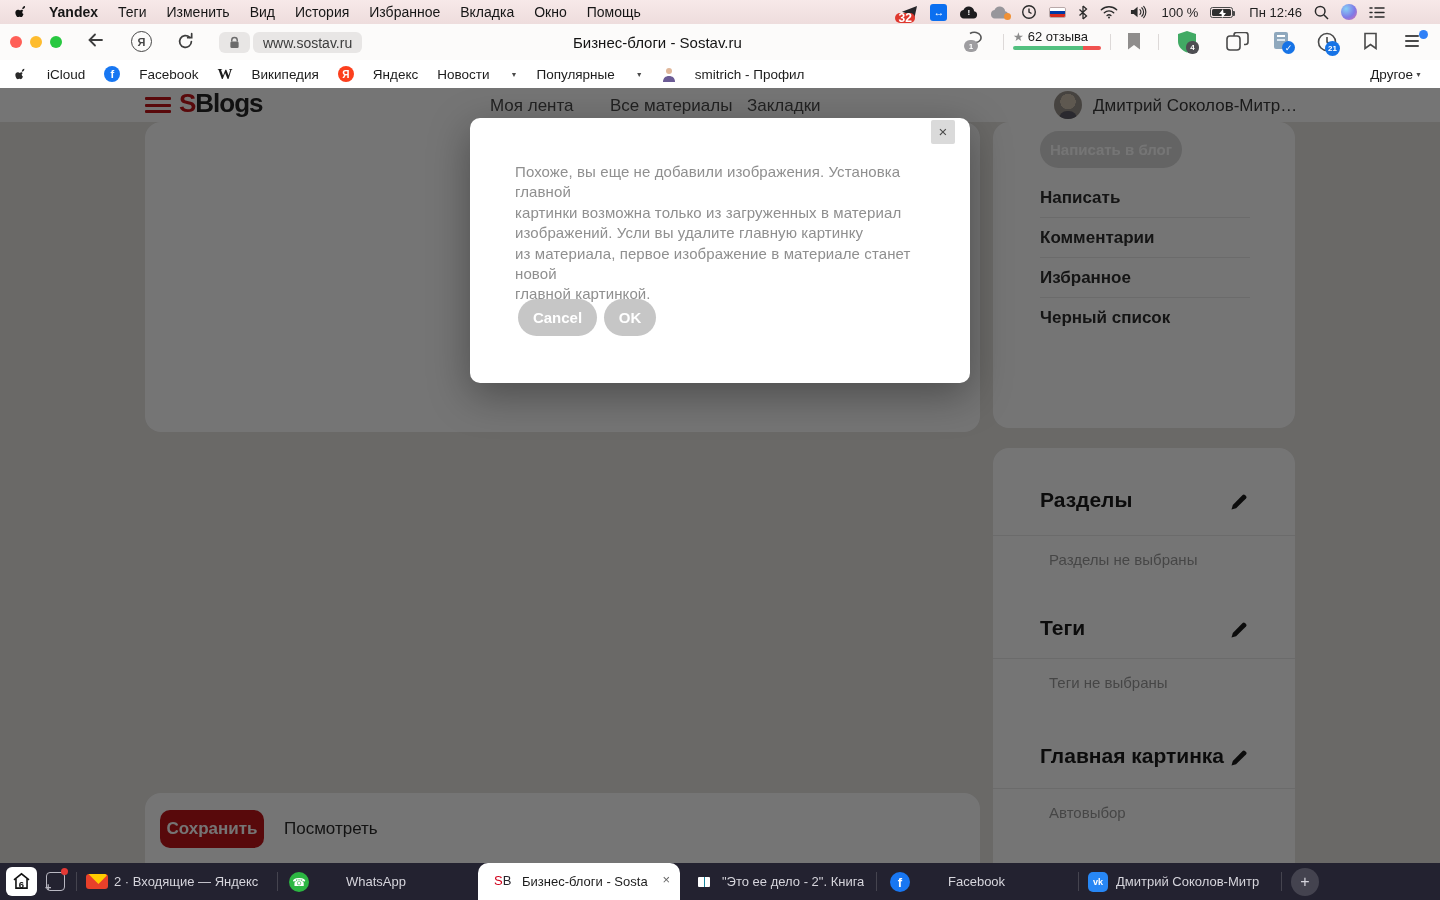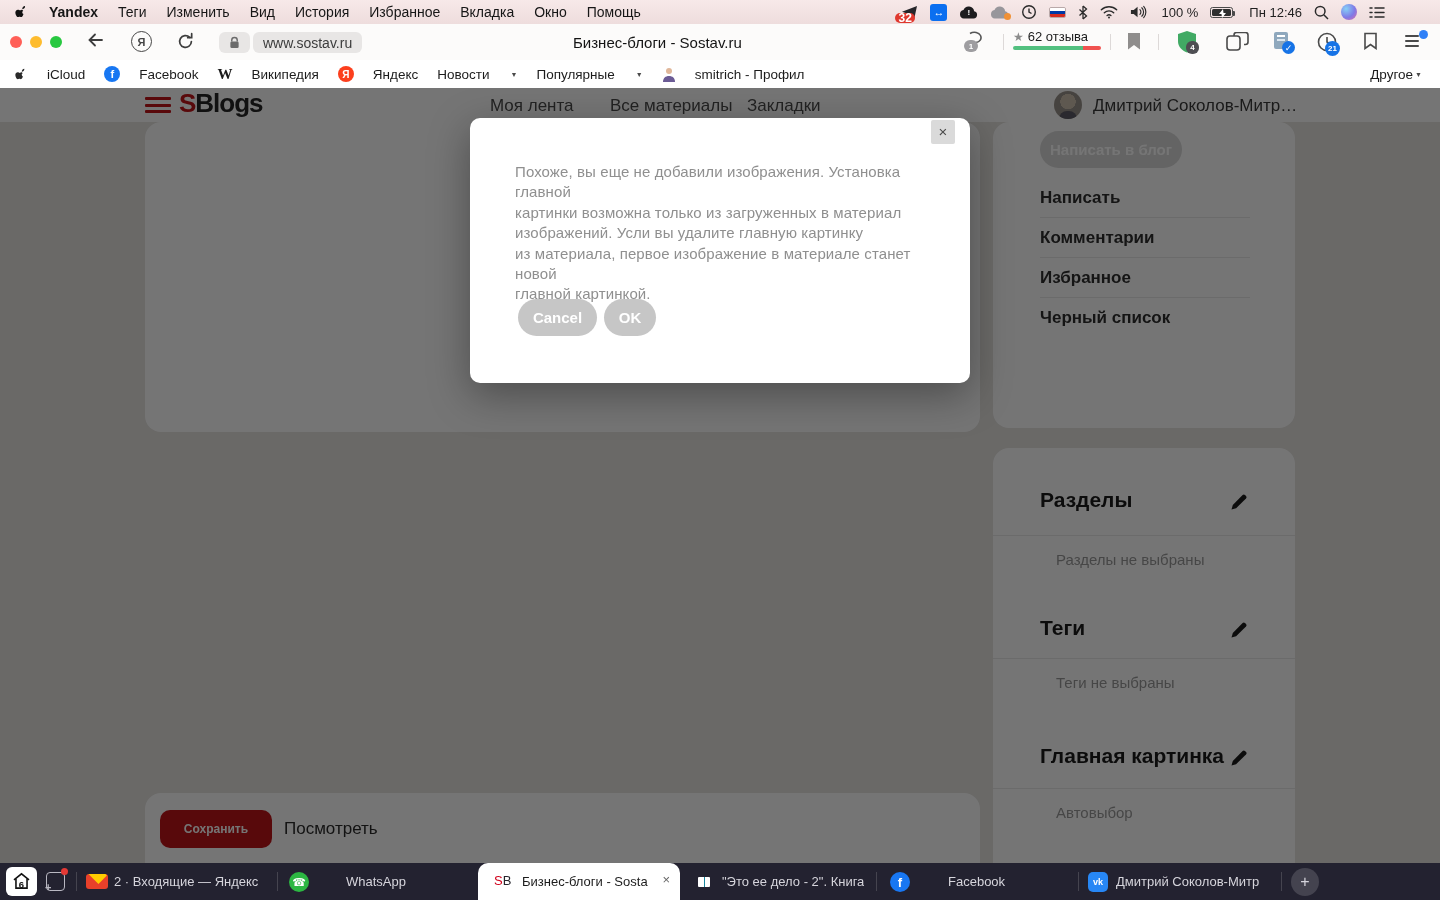--- a/index.html
+++ b/index.html
@@ -65,25 +65,25 @@
 
   .card { position:absolute; background:#fff; border-radius:16px; }
   .side-btn { position:absolute; left:47px; top:9px; width:142px; height:37px; border-radius:19px; background:#dadada;
     color:#fff; font-size:15px; font-weight:700; display:flex; align-items:center; justify-content:center; border:none; }
   .side-menu { position:absolute; top:56px; left:0; right:0; list-style:none; }
   .side-menu li { margin:0 45px 0 47px; height:40px; line-height:40px; font-size:17px; font-weight:700; color:#2f2f2f;
     border-bottom:1px solid #e9e9e9; }
   .side-menu li:last-child { border-bottom:none; }
   .sec-title { position:absolute; left:47px; font-size:21px; font-weight:700; color:#1c1c1c; }
   .sec-divider { position:absolute; left:0; right:0; height:1px; background:#e9e9e9; }
-  .sec-empty { position:absolute; left:63px; font-size:15px; color:#9a9a9a; }
+  .sec-empty { position:absolute; left:56px; font-size:15px; color:#9a9a9a; }
   .pencil { position:absolute; left:236px; width:20px; height:20px; cursor:pointer; }
 
-  .save-btn { position:absolute; left:15px; top:17px; width:112px; height:38px; border-radius:10px; background:#c01418;
-    color:#fff; font-size:12px; font-weight:700; border:none; display:flex; align-items:center; justify-content:center; }
+  .save-btn { position:absolute; left:15px; top:17px; width:104px; height:38px; border-radius:10px; background:#c01418;
+    color:#fff; font-size:17px; font-weight:700; border:none; display:flex; align-items:center; justify-content:center; }
   .preview { position:absolute; left:139px; top:26px; font-size:17px; color:#2b2b2b; }
 
   .overlay { position:absolute; inset:0; background:rgba(0,0,0,0.54); z-index:5; }
 
   
   .modal { position:absolute; left:470px; top:30px; width:500px; height:265px; background:#fff; border-radius:10px; z-index:10;
     box-shadow:0 12px 40px rgba(0,0,0,.35); }
   .modal-close { position:absolute; top:2px; right:15px; width:24px; height:24px; background:#dadada; border:none; border-radius:2px;
     color:#4a4a4a; font-size:15px; line-height:24px; text-align:center; }
   .modal-text { position:absolute; left:45px; top:44px; width:416px; font-size:15px; line-height:20.4px; color:#8f8f8f; letter-spacing:.1px; }

